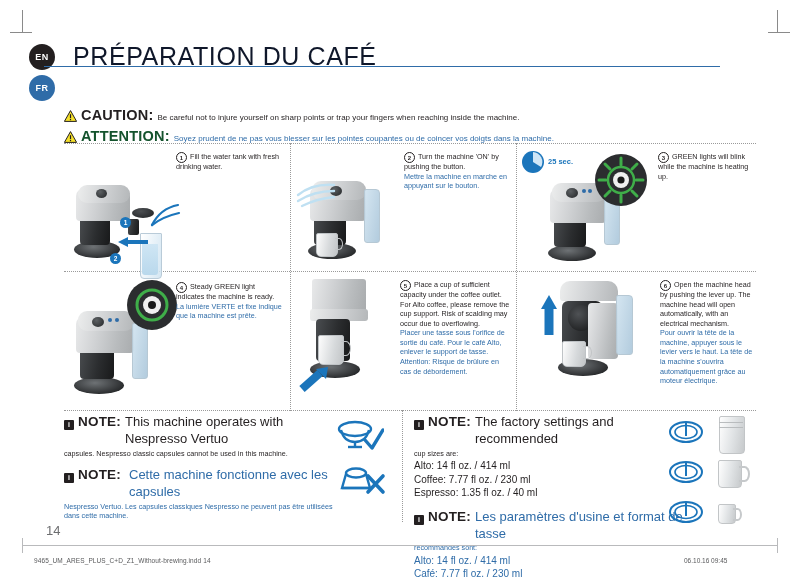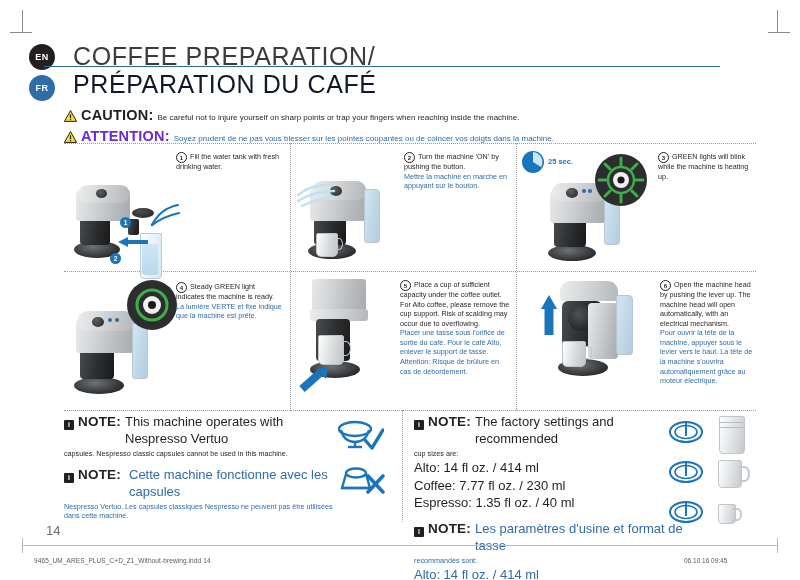--- a/index.html
+++ b/index.html
@@ -41,21 +41,21 @@
   }
 
   
   .caution-block{position:absolute;left:64px;top:106px;width:700px;}
   .caution-row{display:flex;align-items:baseline;gap:4px;margin-bottom:4px;}
   .warn-tri{
     width:13px;height:12px;flex:0 0 13px;position:relative;top:2px;
   }
   .caution-word{font-size:14.5px;font-weight:bold;letter-spacing:.2px;}
   .cw-en{color:#231f20;}
-  .cw-fr{color:#6d28d9;}
+  .cw-fr{color:#14532d;}
   .caution-text{font-size:8px;line-height:1.2;}
   .ct-en{color:#231f20;}
   .ct-fr{color:#2f6ca8;}
 
   
   .grid{position:absolute;left:64px;top:143px;width:692px;height:268px;}
   .hline{position:absolute;left:0;width:692px;height:0;border-top:1px dotted #9a9a9a;}
   .vline{position:absolute;top:0;height:268px;width:0;border-left:1px dotted #9a9a9a;}
 
   .cell{position:absolute;}
@@ -136,21 +136,21 @@
   .note-block{margin-bottom:9px;position:relative;}
   .note-head{display:flex;align-items:baseline;gap:4px;}
   .info-ico{
     width:10px;height:10px;flex:0 0 10px;background:#231f20;color:#fff;
     font-size:7px;font-weight:bold;line-height:10px;text-align:center;
     position:relative;top:1px;border-radius:1px;
   }
   .note-word{font-size:13.5px;font-weight:bold;letter-spacing:.2px;color:#231f20;}
   .note-text{font-size:13px;line-height:1.3;display:inline;}
   .note-rest{font-size:7.2px;line-height:1.3;margin-top:1px;}
-  .note-sizes{font-size:13px;line-height:1.35;margin-top:1px;}
+  .note-sizes{font-size:10px;line-height:1.35;margin-top:1px;}
   .vline-notes{
     position:absolute;left:338px;top:-4px;height:112px;width:0;border-left:1px dotted #9a9a9a;
   }
 
   .pict{position:absolute;}
 
   
   .pagenum{position:absolute;left:46px;top:523px;font-size:13px;color:#6d6e70;}
   .footline{position:absolute;left:22px;top:545px;width:756px;height:1px;background:#b9babc;}
   .foot-tick-l{position:absolute;left:22px;top:538px;width:1px;height:15px;background:#b9babc;}
@@ -167,21 +167,20 @@
   <div class="cropmark cm-h" style="left:10px;top:32px;"></div>
   <div class="cropmark cm-v" style="left:777px;top:10px;"></div>
   <div class="cropmark cm-h" style="left:768px;top:32px;"></div>
 
   <div class="header">
     <div class="lang-col">
       <div class="lang-badge lang-en">EN</div>
       <div class="lang-badge lang-fr">FR</div>
     </div>
     <div class="titles">
-      <div class="title-en">COFFEE PREPARATION/</div>
       <div class="title-fr">PRÉPARATION DU CAFÉ</div>
     </div>
   </div>
   <div class="rule"></div>
 
   <div class="caution-block">
     <div class="caution-row">
       <span class="warn-tri">
         <svg width="13" height="12" viewBox="0 0 13 12">
             <polygon points="6.5,0.6 12.6,11.4 0.4,11.4" fill="#f5e02a" stroke="#231f20" stroke-width="1"></polygon>

